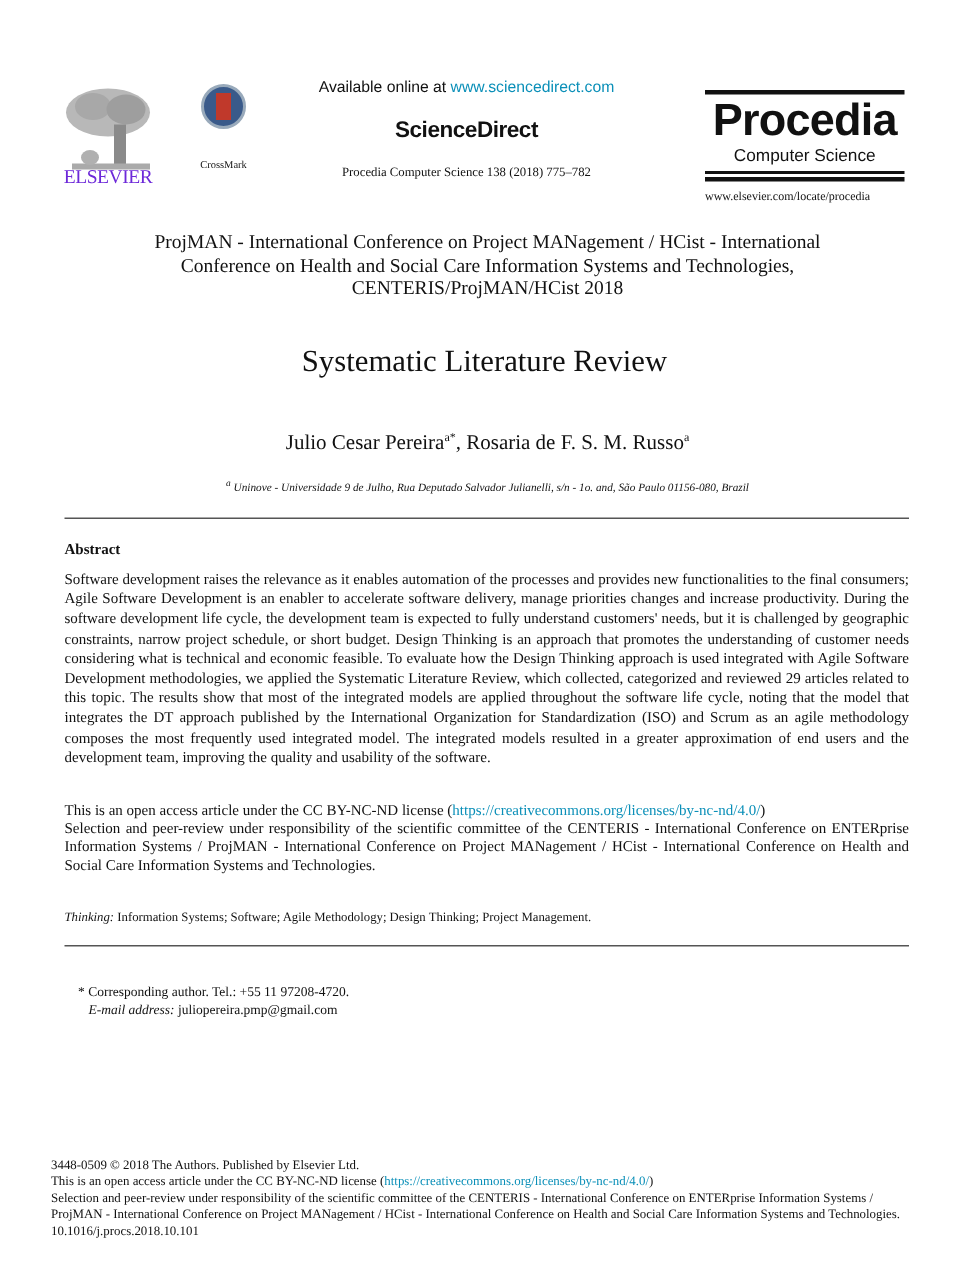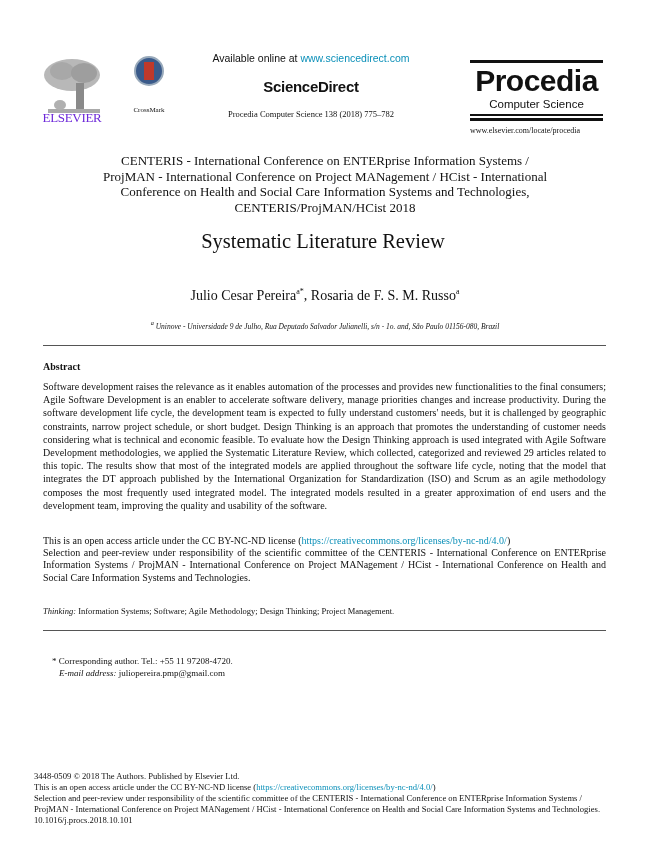--- a/index.html
+++ b/index.html
@@ -70,21 +70,20 @@
 <div id="procedia-box" class="abs sans">
   <div class="bar"></div>
   <div id="procedia-word">Procedia</div>
   <div id="procedia-sub">Computer Science</div>
   <div class="bar thin"></div>
   <div class="bar"></div>
 </div>
 <div id="procedia-url" class="abs">www.elsevier.com/locate/procedia</div>
 
 <div id="conf" class="abs center">
-  <div>CENTERIS - International Conference on ENTERprise Information Systems /</div>
   <div>ProjMAN - International Conference on Project MANagement / HCist - International</div>
   <div>Conference on Health and Social Care Information Systems and Technologies,</div>
   <div>CENTERIS/ProjMAN/HCist 2018</div>
 </div>
 
 <div id="title" class="abs center">
   <div>Systematic Literature Review</div>
 </div>
 
 <div id="authors" class="abs center">

